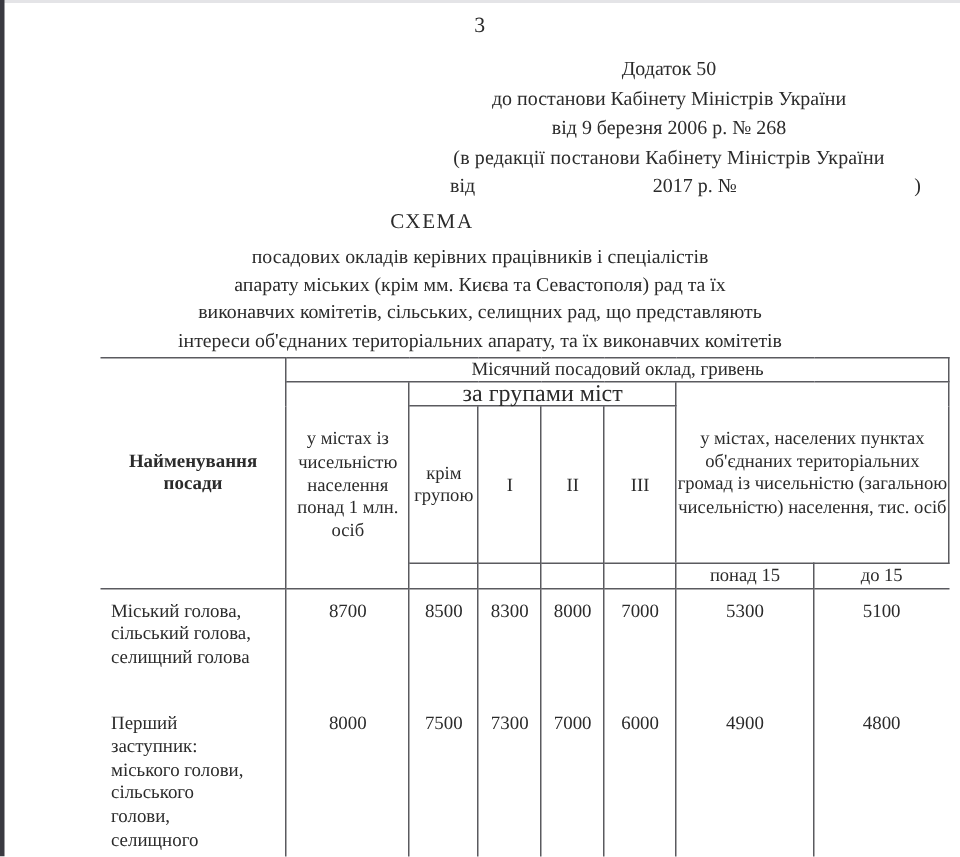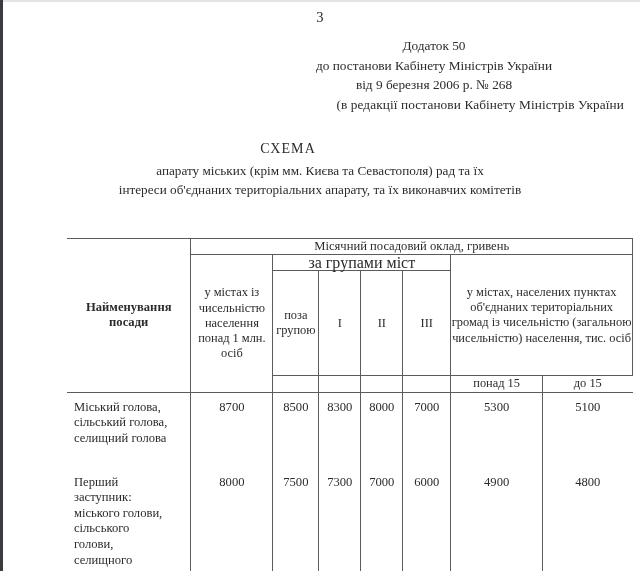--- a/index.html
+++ b/index.html
@@ -49,28 +49,28 @@
     width: 640px;
     text-align: center;
     font-size: 14.5px;
     letter-spacing: .3px;
   }
 
   
   .appendix {
     position: absolute;
     top: 36px;
-    left: 244px;
+    left: 256px;
     width: 380px;
     text-align: center;
     font-size: 13.3px;
     line-height: 19.5px;
   }
   .appendix .ln { white-space: nowrap; }
-  .appendix .ln-wide { letter-spacing: .1px; text-align: right; }
+  .appendix .ln-wide { letter-spacing: .1px; }
   .appendix .ln-last {
     display: flex;
     justify-content: space-between;
     padding: 0 22px 0 44px;
   }
 
   
   .doc-title {
     position: absolute;
     top: 141px;
@@ -161,25 +161,32 @@
 
 <div class="page">
 
   <div class="page-number">3</div>
 
   <div class="appendix">
     <div class="ln">Додаток 50</div>
     <div class="ln">до постанови Кабінету Міністрів України</div>
     <div class="ln">від 9 березня 2006 р. № 268</div>
     <div class="ln ln-wide">(в редакції постанови Кабінету Міністрів України</div>
+    <div class="ln-last">
+      <span>від</span>
+      <span>2017 р. №</span>
+      <span>)</span>
+    </div>
   </div>
 
   <div class="doc-title">СХЕМА</div>
   <div class="doc-subtitle">
+    <div class="ln">посадових окладів керівних працівників і спеціалістів</div>
     <div class="ln">апарату міських (крім мм. Києва та Севастополя) рад та їх</div>
+    <div class="ln">виконавчих комітетів, сільських, селищних рад, що представляють</div>
     <div class="ln">інтереси об'єднаних територіальних апарату, та їх виконавчих комітетів</div>
   </div>
 
   <table class="sched-table">
     <colgroup>
       <col class="col-post">
         <col class="col-mln">
         <col class="col-poza">
         <col class="col-i">
       <col class="col-ii">
@@ -194,21 +201,21 @@
         <td colspan="7" class="hcell h-title b-bottom b-right">Місячний посадовий оклад, гривень</td>
       </tr>
 
       <tr>
         <td rowspan="3" class="hcell b-right b-bottom">у містах із чисельністю населення понад 1 млн. осіб</td>
         <td colspan="4" class="hcell cell-group-head b-bottom b-right">за групами міст</td>
         <td colspan="2" rowspan="2" class="hcell b-bottom b-right">у містах, населених пунктах об'єднаних територіальних громад із чисельністю (загальною чисельністю) населення, тис. осіб</td>
       </tr>
 
       <tr class="tall-head">
-        <td class="hcell b-right b-bottom">поза групою</td>
+        <td class="hcell b-right b-bottom">крім групою</td>
         <td class="hcell b-right b-bottom">I</td>
         <td class="hcell b-right b-bottom">II</td>
         <td class="hcell b-right b-bottom">III</td>
       </tr>
 
       <tr>
         <td class="hcell b-right b-bottom"></td>
         <td class="hcell b-right b-bottom"></td>
         <td class="hcell b-right b-bottom"></td>
         <td class="hcell b-right b-bottom"></td>

